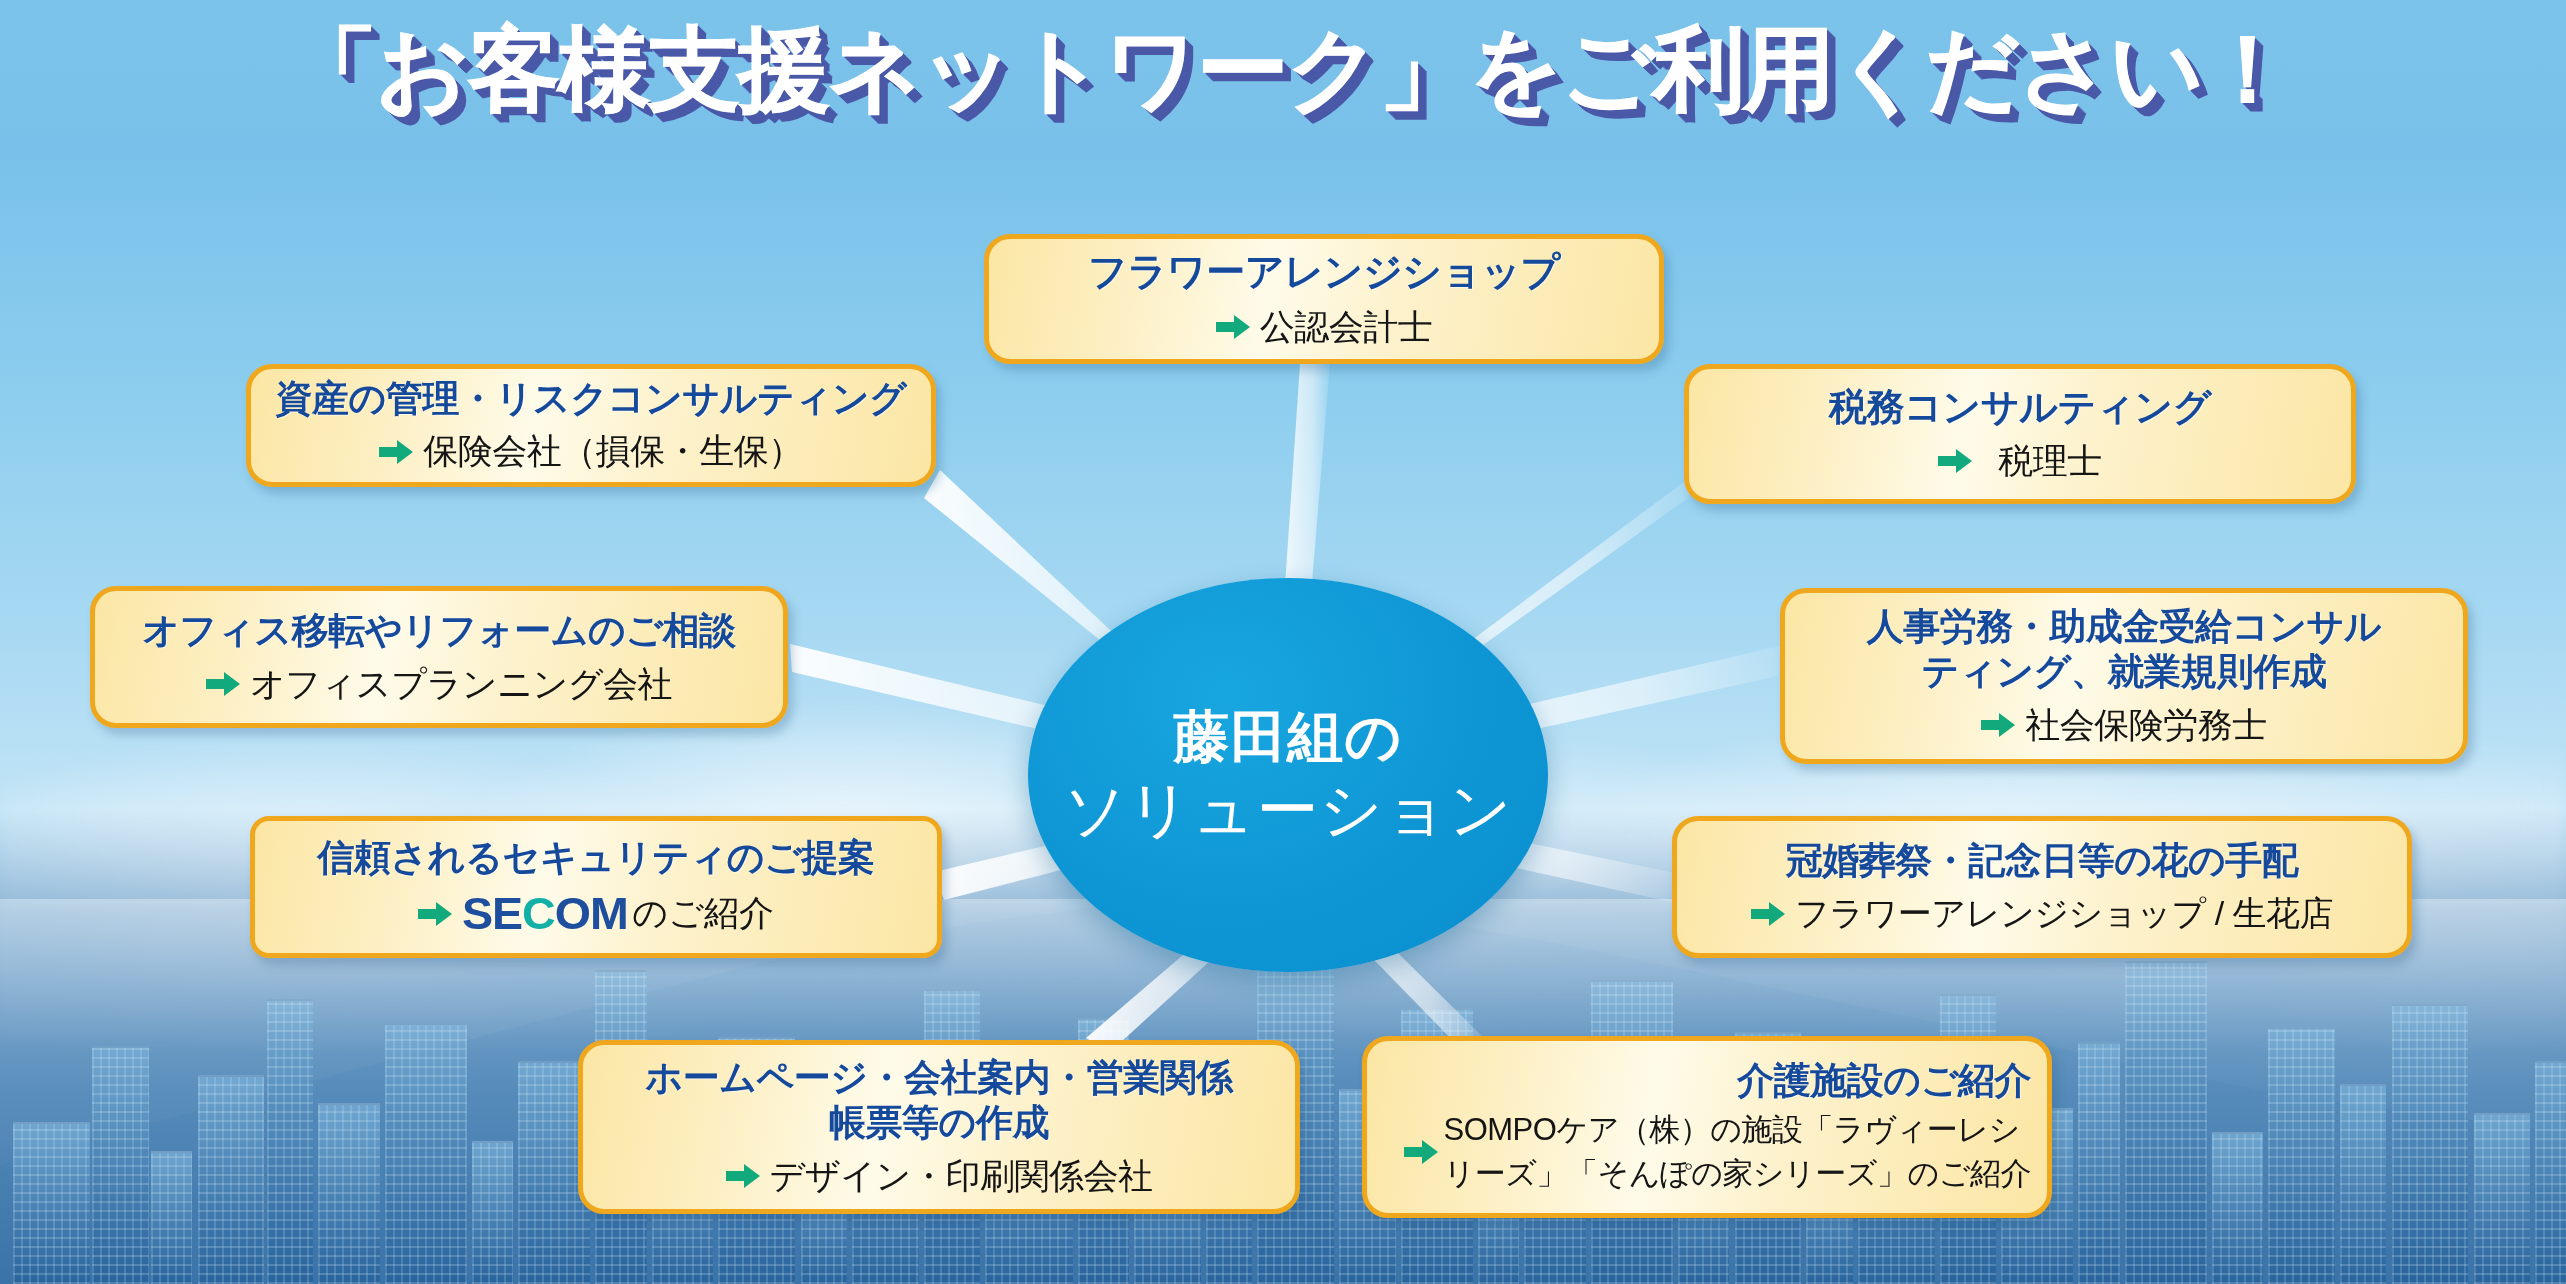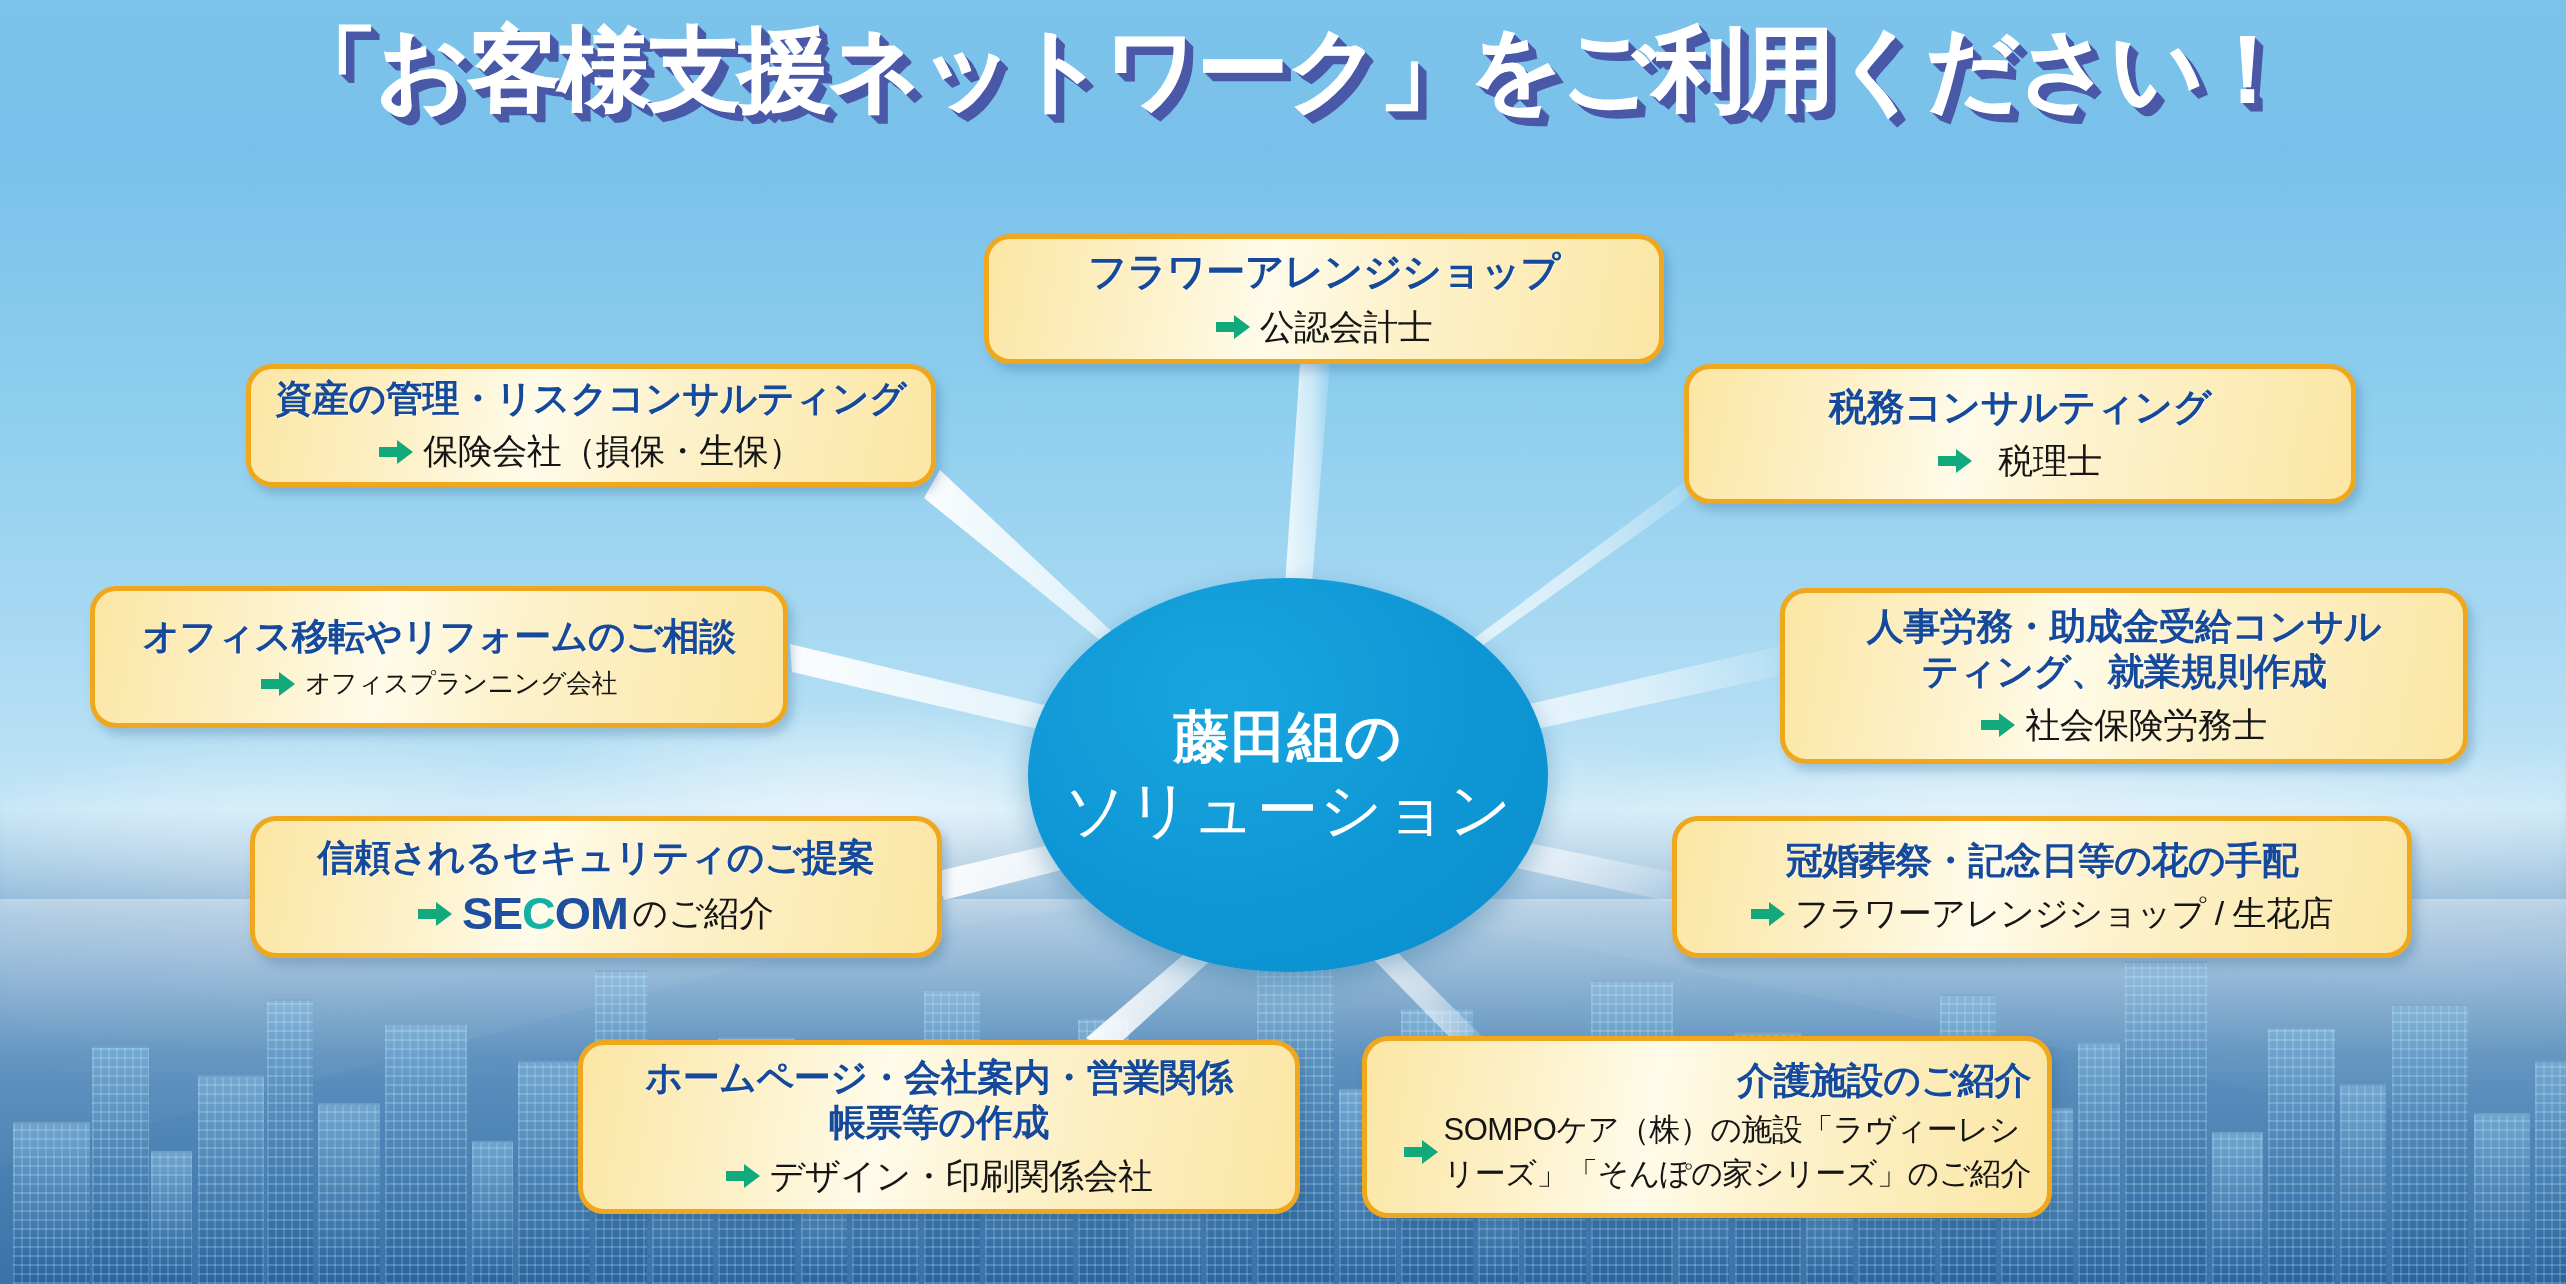--- a/index.html
+++ b/index.html
@@ -158,27 +158,27 @@
   #card-asset{left:246px;top:364px;width:690px;height:123px;font-family:Liberation Serif, serif;}
   #card-asset .headline{font-size:37px;}
   #card-asset .sub{font-size:35px;}
 
   #card-tax{left:1684px;top:364px;width:672px;height:140px;}
   #card-tax .headline{font-size:38px;}
   #card-tax .sub{font-size:35px;margin-left:16px;}
 
   #card-office{left:90px;top:586px;width:698px;height:142px;}
   #card-office .headline{font-size:37px;}
-  #card-office .sub{font-size:26px;}
+  #card-office .sub{font-size:35px;}
 
   #card-hr{left:1780px;top:588px;width:688px;height:176px;}
   #card-hr .headline{font-size:37px;}
   #card-hr .sub{font-size:35px;}
 
-  #card-security{left:250px;top:816px;width:692px;height:142px;}
+  #card-security{left:250px;top:816px;width:692px;height:142px;border-radius:19px;}
   #card-security .headline{font-size:37px;}
 
   #card-flower{left:1672px;top:816px;width:740px;height:142px;}
   #card-flower .headline{font-size:37px;}
   #card-flower .sub{font-size:34px;}
 
   #card-print{left:578px;top:1040px;width:722px;height:174px;}
   #card-print .headline{font-size:37px;}
   #card-print .sub{font-size:35px;}
 

